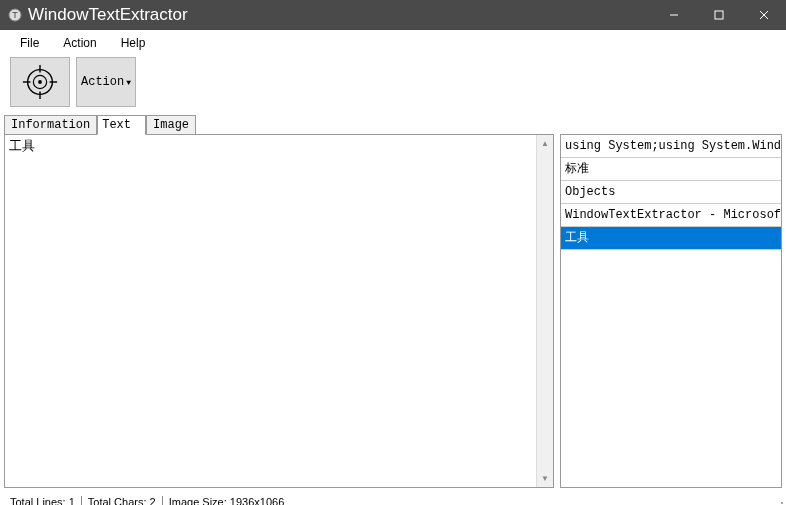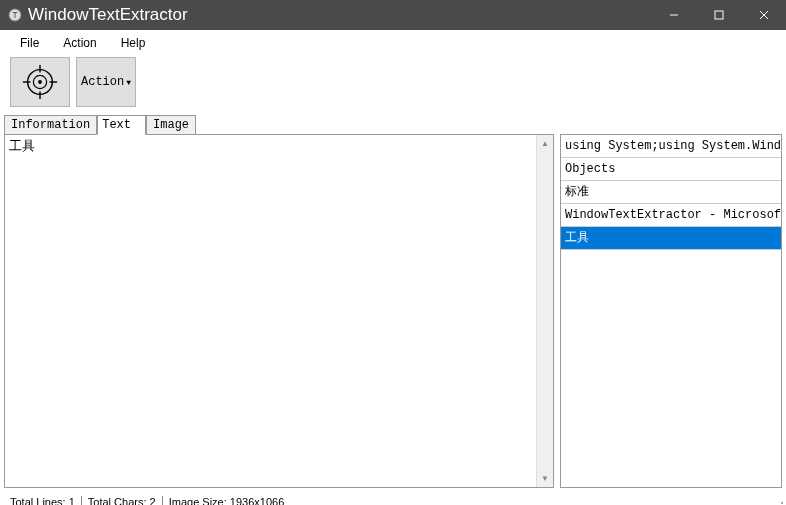--- a/index.html
+++ b/index.html
@@ -104,22 +104,22 @@
   <div class="text-panel">
     <div class="text-content">工具</div>
     <div class="text-scrollbar">
       <div class="scroll-arrow">▲</div>
       <div class="scroll-track"></div>
       <div class="scroll-arrow">▼</div>
     </div>
   </div>
   <div class="list-panel">
     <div class="list-item">using System;using System.Window...</div>
+    <div class="list-item">标准</div>
     <div class="list-item">Objects</div>
-    <div class="list-item">标准</div>
     <div class="list-item">WindowTextExtractor - Microsoft ...</div>
     <div class="list-item selected">工具</div>
   </div>
 </div>
 
 <div class="statusbar">
   <div class="status-cell"><span>Total Lines: </span><span>1</span></div>
   <div class="status-cell"><span>Total Chars: </span><span>2</span></div>
   <div class="status-cell"><span>Image Size: </span><span>1936x1066</span></div>
   <svg class="resize-grip" width="14" height="14" viewBox="0 0 14 14">

